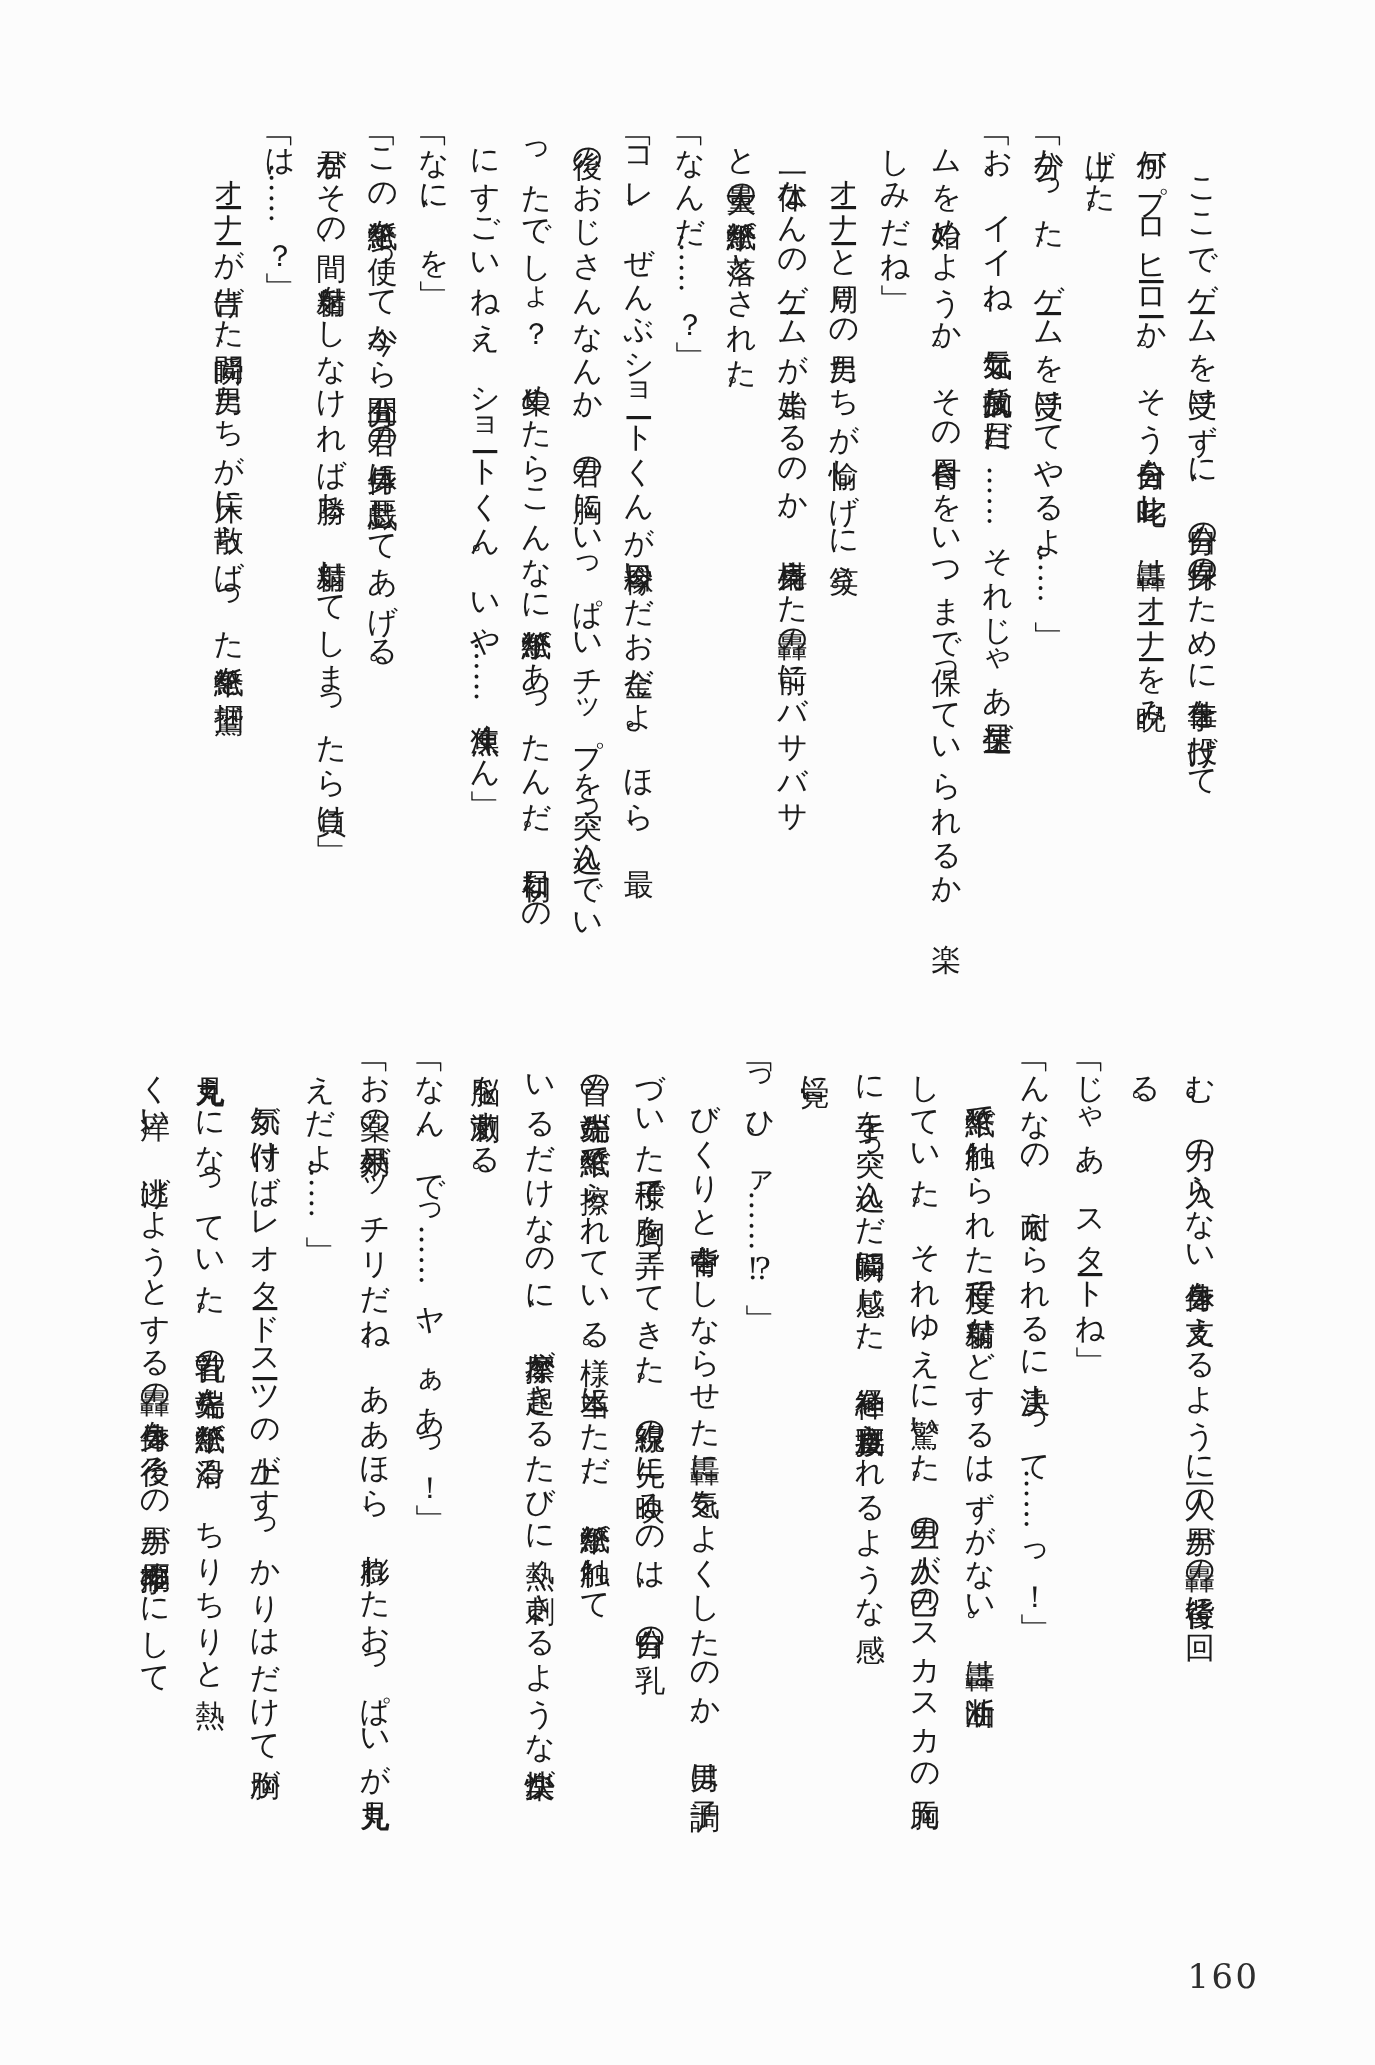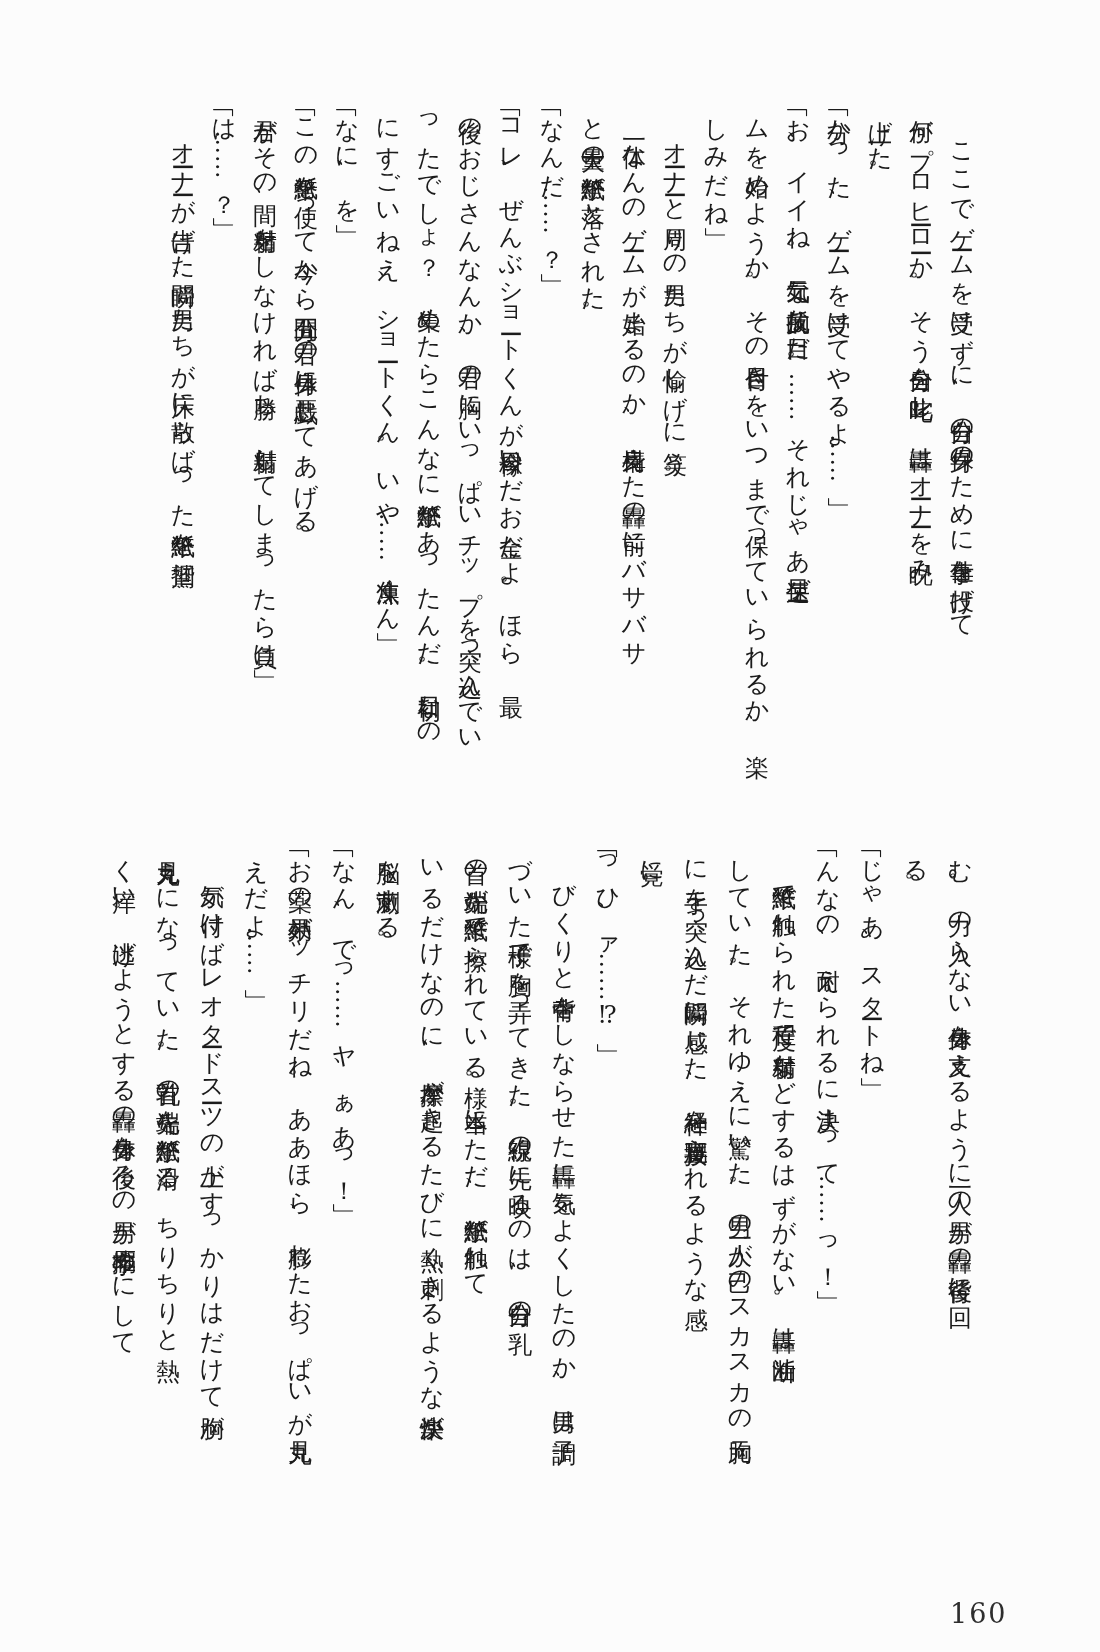--- a/index.html
+++ b/index.html
@@ -38,21 +38,20 @@
     white-space: nowrap;
   }
   .page-number {
     position: absolute;
     top: 1566px;
     left: 950px;
     font-size: 27px;
     letter-spacing: 2px;
     color: #2e2e2e;
     font-family: "DejaVu Serif", "Liberation Serif", serif;
-    margin-top: 32px;
   }
 </style>
 </head>
 <body>
 
 <div class="page">
   <section class="dan dan-top">
       <div class="line">　ここでゲームを受けずに、自分の保身のために仕事を投げて</div>
       <div class="line">何がプロヒーローか。そう自分を叱咤し、轟はオーナーを睨み</div>
       <div class="line">上げた。</div>

